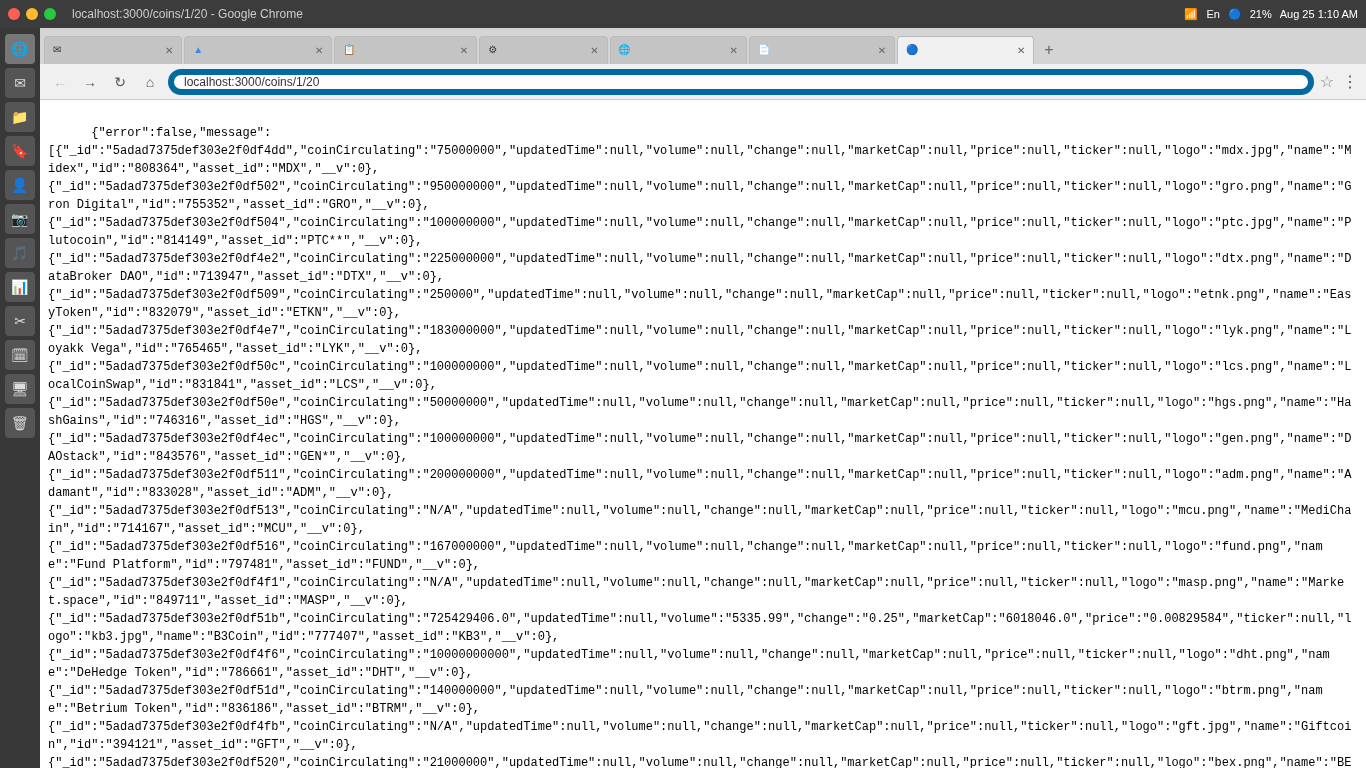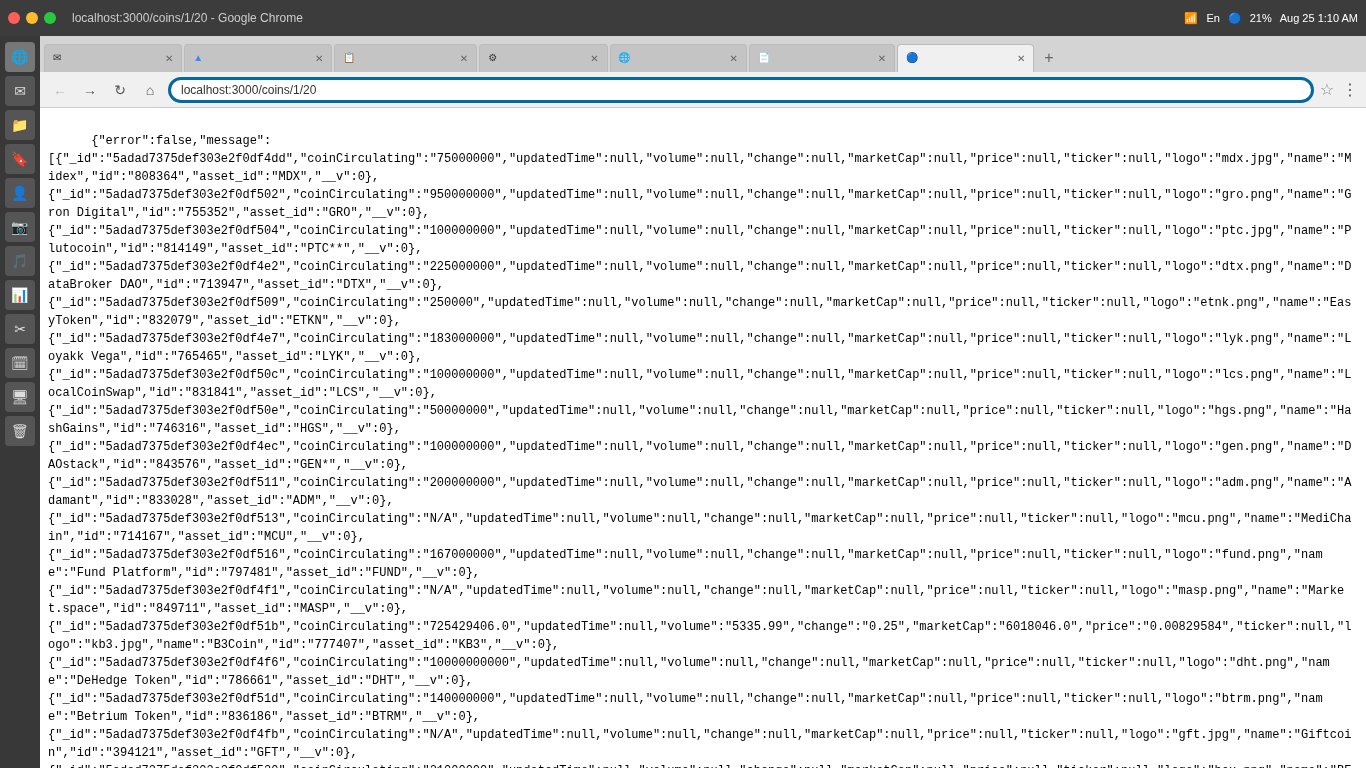--- a/index.html
+++ b/index.html
@@ -1,20 +1,20 @@
 <!DOCTYPE html>
 <html><head>
   <meta charset="utf-8">
   <style>
     * { margin: 0; padding: 0; box-sizing: border-box; }
     body { font-family: 'Arial', sans-serif; background: #f0f0f0; width: 1366px; height: 768px; overflow: hidden; }
 
     
     .os-bar {
-      height: 36px;
+      height: 28px;
       background: #3c3c3c;
       display: flex;
       align-items: center;
       justify-content: space-between;
       padding: 0 8px;
       color: #fff;
       font-size: 12px;
     }
     .os-bar-left { display: flex; align-items: center; gap: 6px; }
     .os-bar-right { display: flex; align-items: center; gap: 8px; font-size: 11px; }
@@ -78,21 +78,21 @@
       border: none; background: none;
       cursor: pointer;
       display: flex; align-items: center; justify-content: center;
       font-size: 14px; color: #555;
       border-radius: 3px;
     }
     .nav-btn.disabled { color: #bbb; cursor: default; }
     .address-input {
       flex: 1;
       height: 26px;
-      border: 3px solid #0369a1;
+      border: 6px solid #0369a1;
       border-radius: 13px;
       padding: 0 10px;
       font-size: 12px;
       background: #fff;
       outline: none;
       color: #333;
     }
     .bookmark-btn { font-size: 16px; color: #888; cursor: pointer; }
     .menu-btn { font-size: 16px; color: #555; cursor: pointer; margin-left: 2px; }
 

